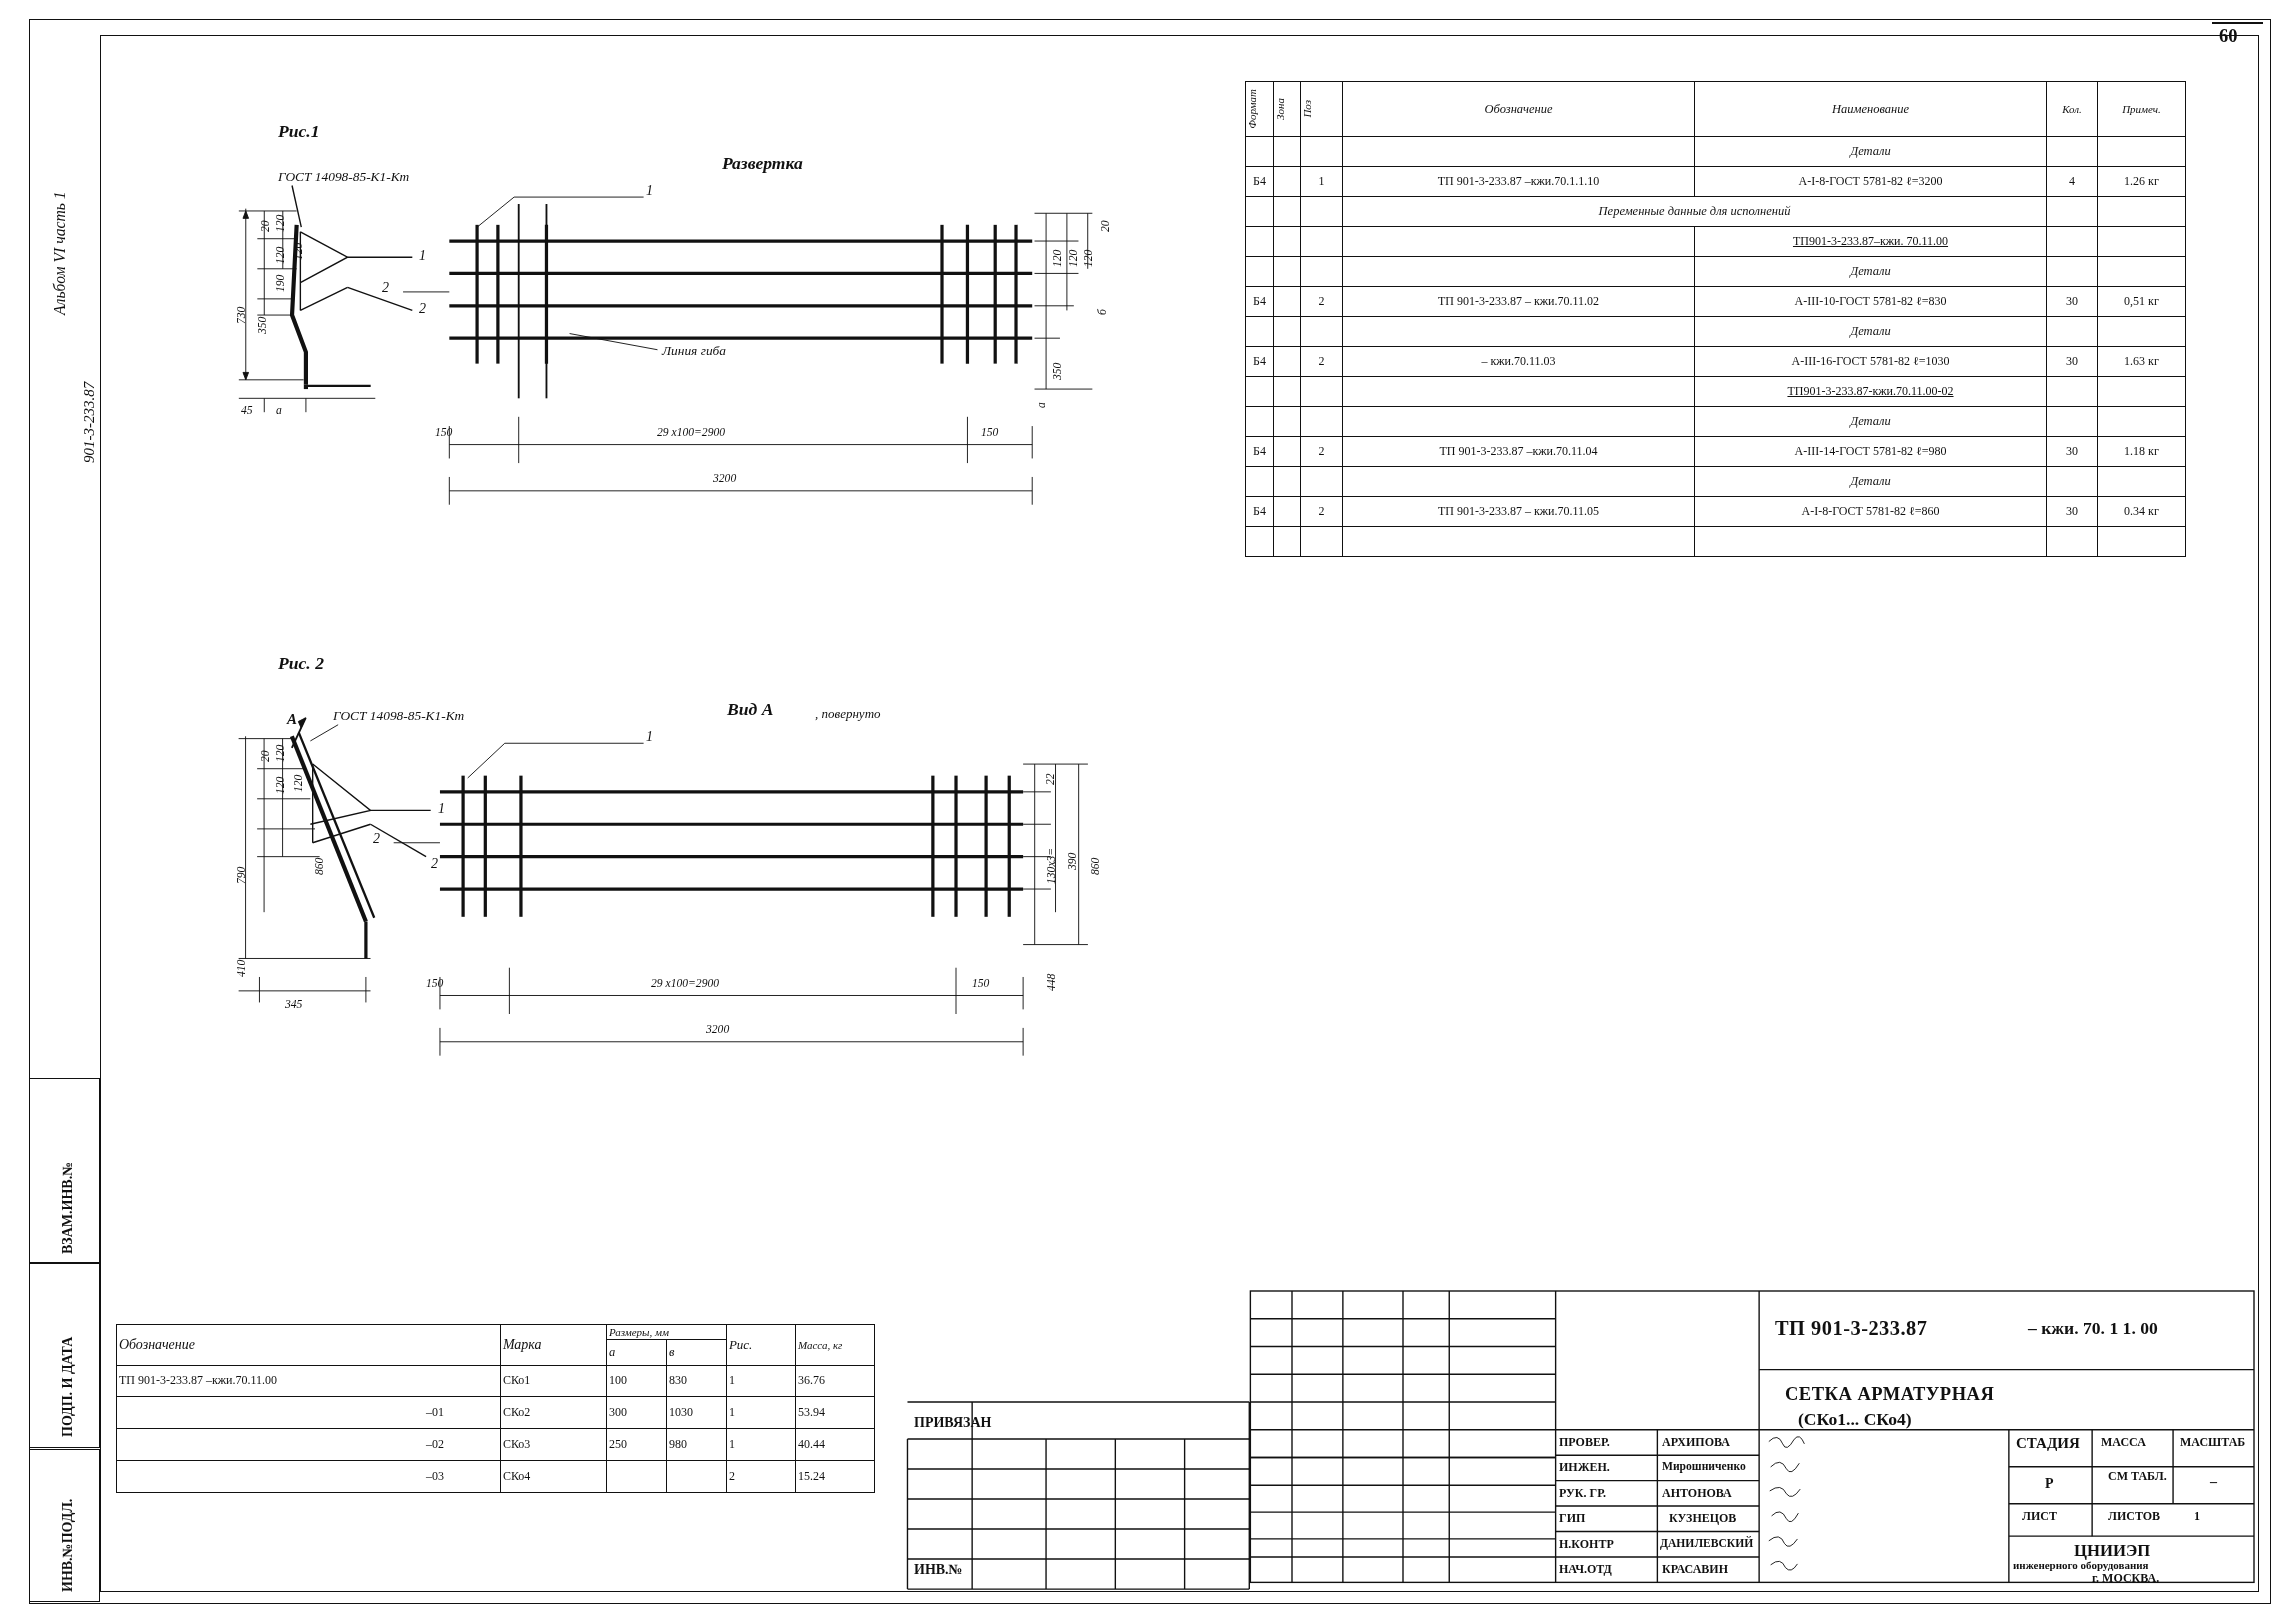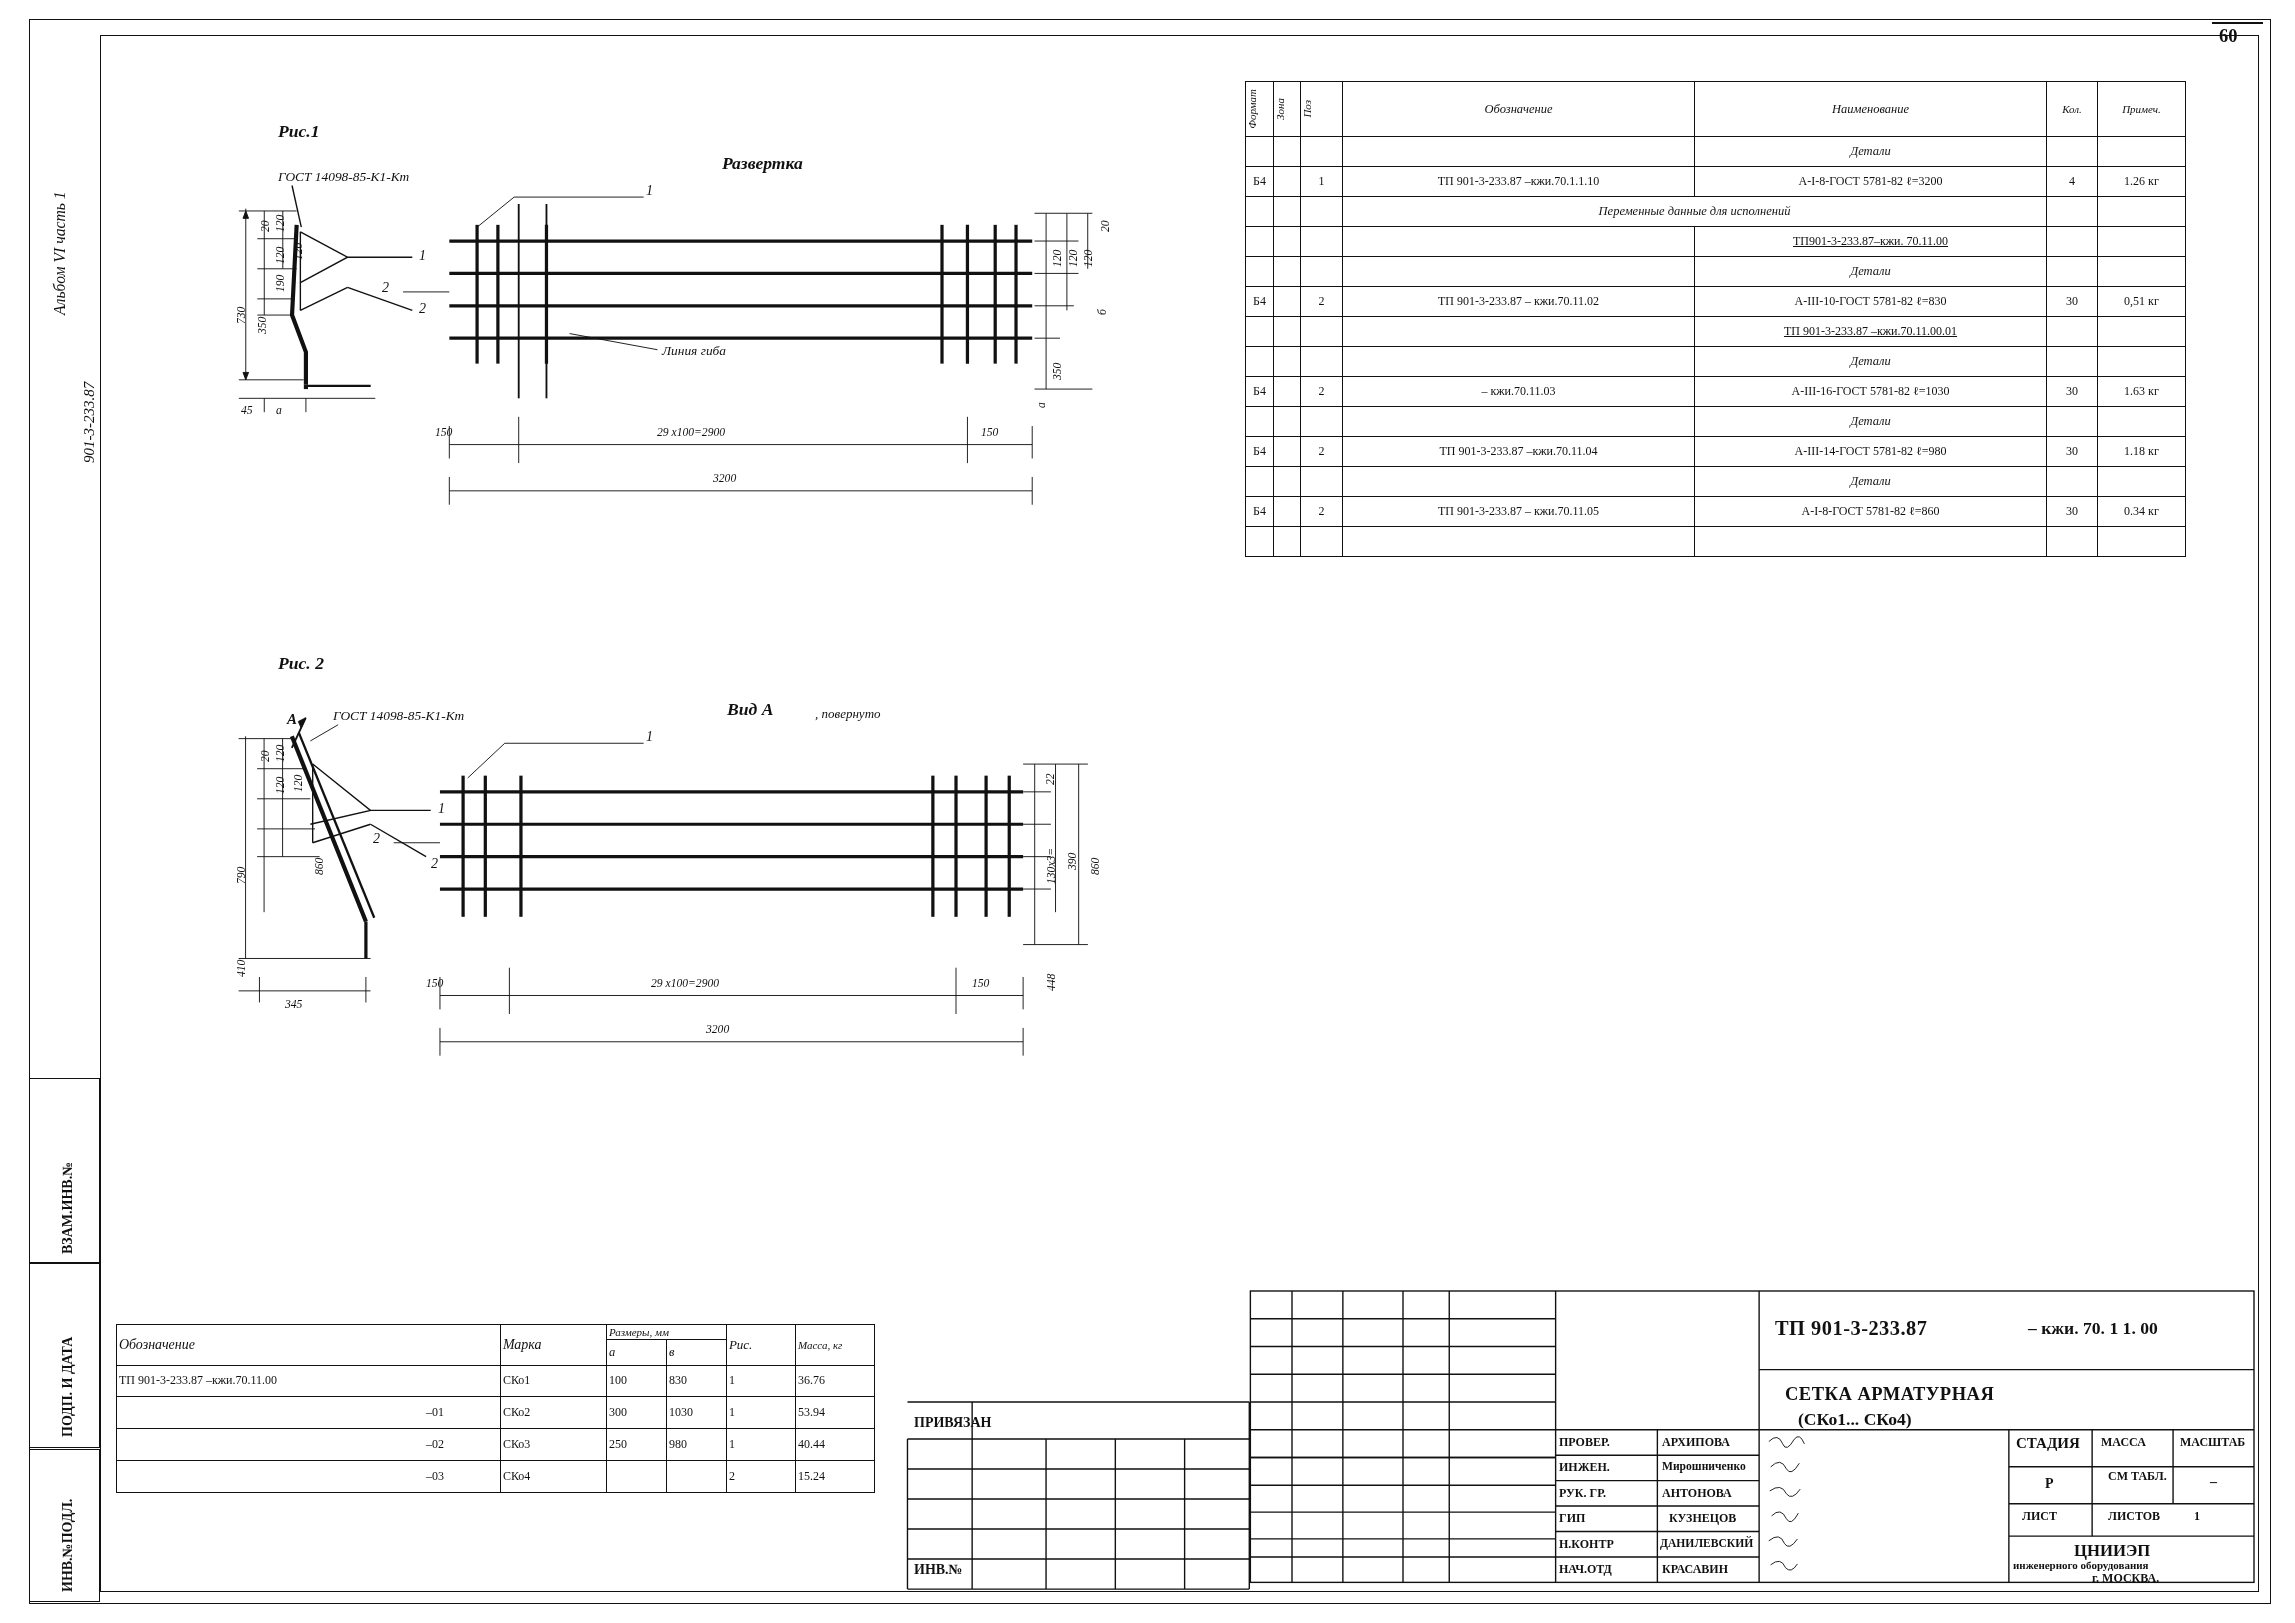--- a/index.html
+++ b/index.html
@@ -376,41 +376,41 @@
           <td>ТП 901-3-233.87 – кжи.70.11.02</td>
           <td>А-III-10-ГОСТ 5781-82  ℓ=830</td>
           <td>30</td>
           <td>0,51 кг</td>
         </tr>
         <tr class="r">
           <td></td>
           <td></td>
           <td></td>
           <td></td>
-          <td class="und">ТП 901-3-233.87 –кжи.70.11.00.01</td>
-          <td></td>
-          <td></td>
-        </tr>
-        <tr class="r">
-          <td></td>
-          <td></td>
-          <td></td>
-          <td></td>
           <td class="cap">Детали</td>
           <td></td>
           <td></td>
         </tr>
         <tr class="r">
           <td>Б4</td>
           <td></td>
           <td>2</td>
           <td>– кжи.70.11.03</td>
           <td>А-III-16-ГОСТ 5781-82  ℓ=1030</td>
           <td>30</td>
           <td>1.63 кг</td>
+        </tr>
+        <tr class="r">
+          <td></td>
+          <td></td>
+          <td></td>
+          <td></td>
+          <td class="und">ТП901-3-233.87-кжи.70.11.00-02</td>
+          <td></td>
+          <td></td>
         </tr>
         <tr class="r">
           <td></td>
           <td></td>
           <td></td>
           <td></td>
           <td class="cap">Детали</td>
           <td></td>
           <td></td>
         </tr>

